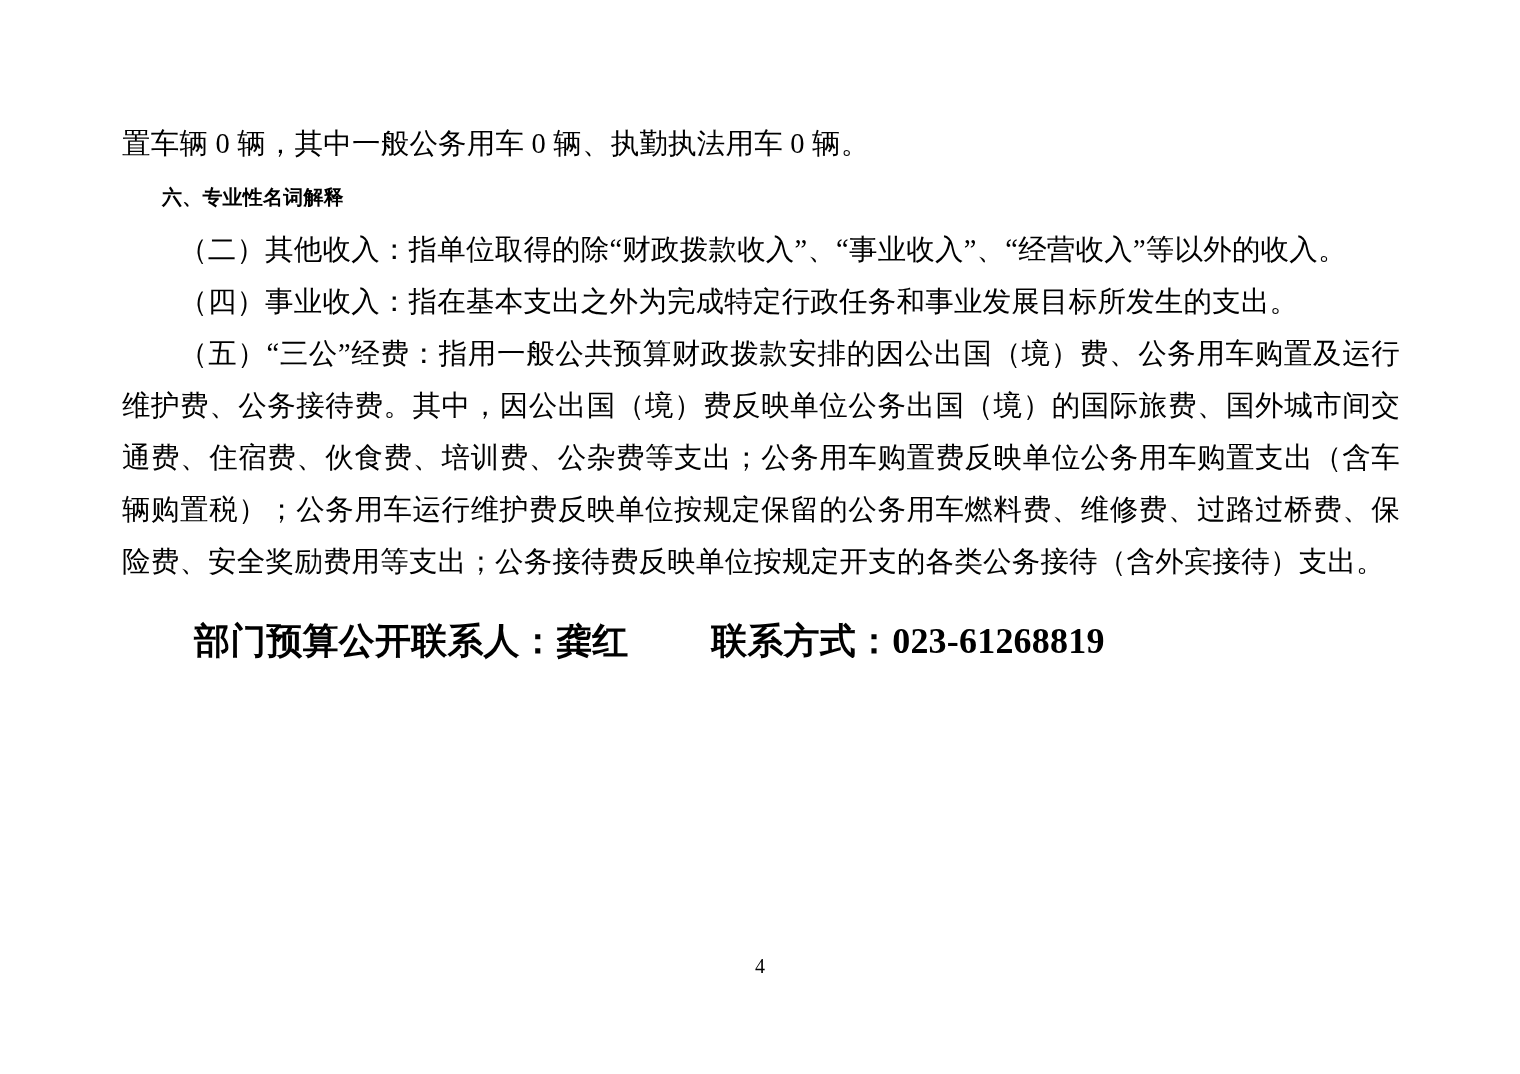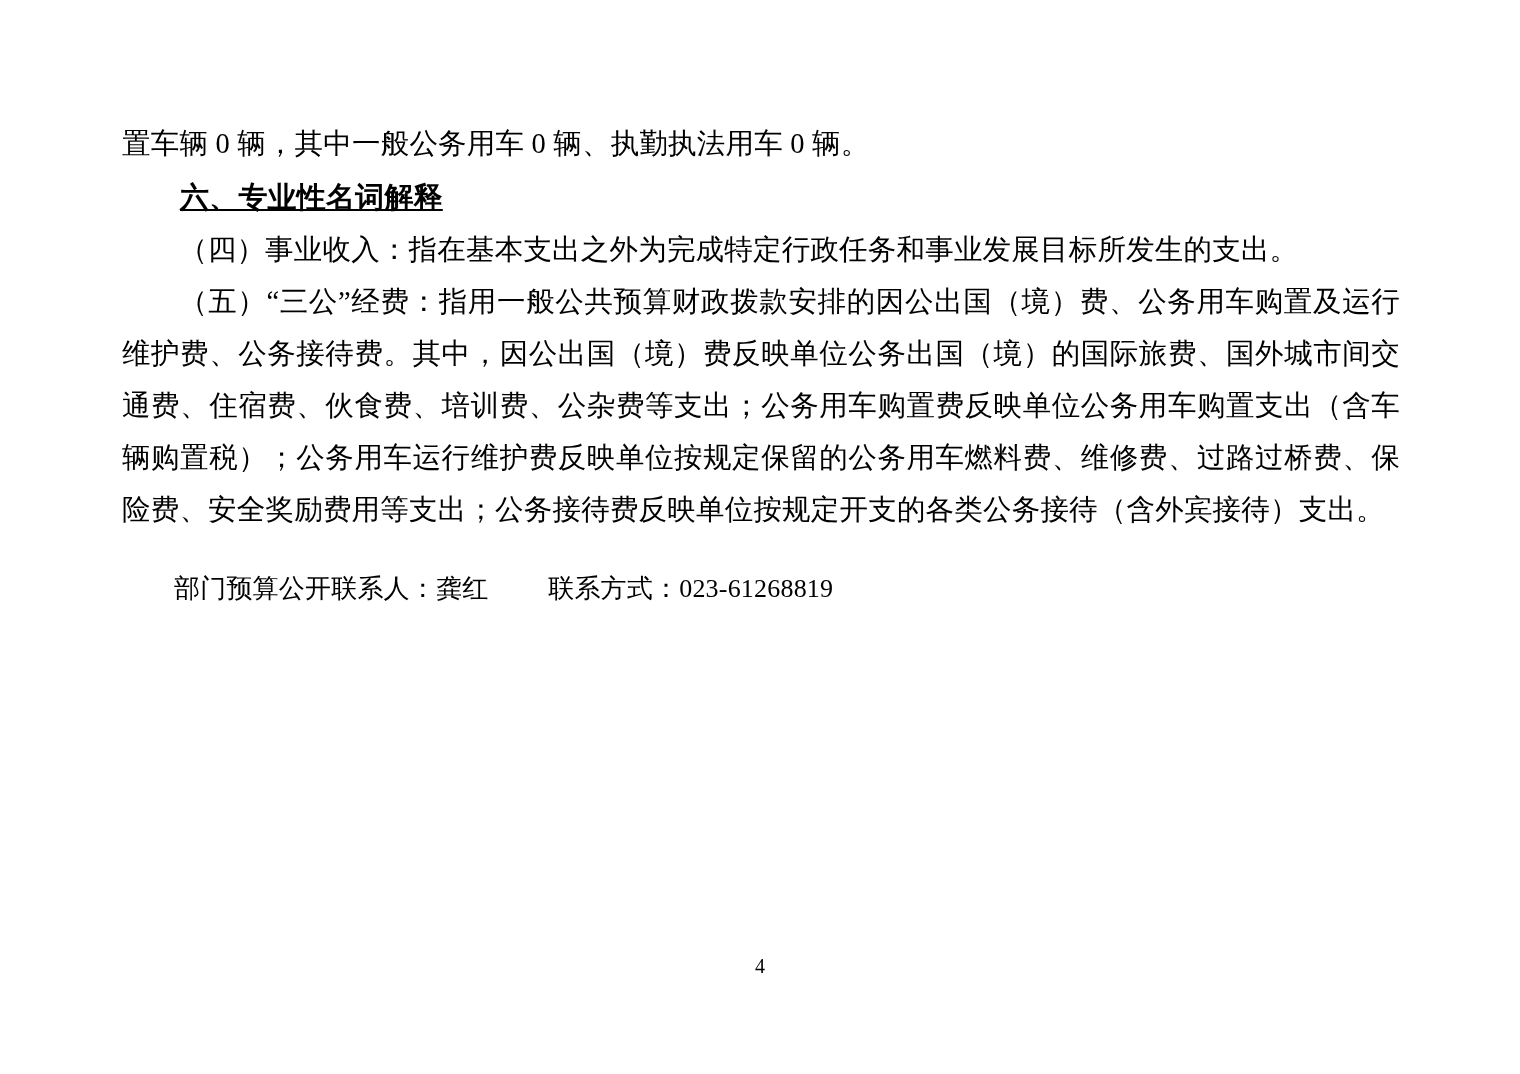--- a/index.html
+++ b/index.html
@@ -33,30 +33,29 @@
     margin: 0;
     text-indent: 0;
   }
   .indent2 {
     text-indent: 2em;
   }
   .heading {
     margin: 0;
     text-indent: 2em;
     font-weight: bold;
-    font-size: 29px;
+    font-size: 20px;
     line-height: 54px;
     font-family: "Liberation Serif", "DejaVu Serif", serif;
-    text-decoration: underline;
   }
   .contact-line {
     margin: 0;
     text-indent: 2em;
-    font-weight: normal;
-    font-size: 26px;
+    font-weight: bold;
+    font-size: 36px;
     line-height: 54px;
     margin-top: 26px;
   }
   .contact-gap {
     display: inline-block;
     width: 2.3em;
   }
   .page-number {
     position: absolute;
     left: 0;
@@ -73,20 +72,21 @@
 
 <div class="page">
 
   <div class="doc-body">
 
     <p class="para">置车辆 0 辆，其中一般公务用车 0 辆、执勤执法用车 0 辆。</p>
 
     <p class="heading">六、专业性名词解释</p>
 
 
+    <p class="para indent2">（二）其他收入：指单位取得的除“财政拨款收入”、“事业收入”、“经营收入”等以外的收入。</p>
 
 
     <p class="para indent2">（四）事业收入：指在基本支出之外为完成特定行政任务和事业发展目标所发生的支出。</p>
 
     <p class="para indent2">（五）“三公”经费：指用一般公共预算财政拨款安排的因公出国（境）费、公务用车购置及运行维护费、公务接待费。其中，因公出国（境）费反映单位公务出国（境）的国际旅费、国外城市间交通费、住宿费、伙食费、培训费、公杂费等支出；公务用车购置费反映单位公务用车购置支出（含车辆购置税）；公务用车运行维护费反映单位按规定保留的公务用车燃料费、维修费、过路过桥费、保险费、安全奖励费用等支出；公务接待费反映单位按规定开支的各类公务接待（含外宾接待）支出。</p>
 
     <p class="contact-line">
       <span>部门预算公开联系人：</span><span>龚红</span><span class="contact-gap"></span><span>联系方式：</span><span>023-61268819</span>
     </p>
 

